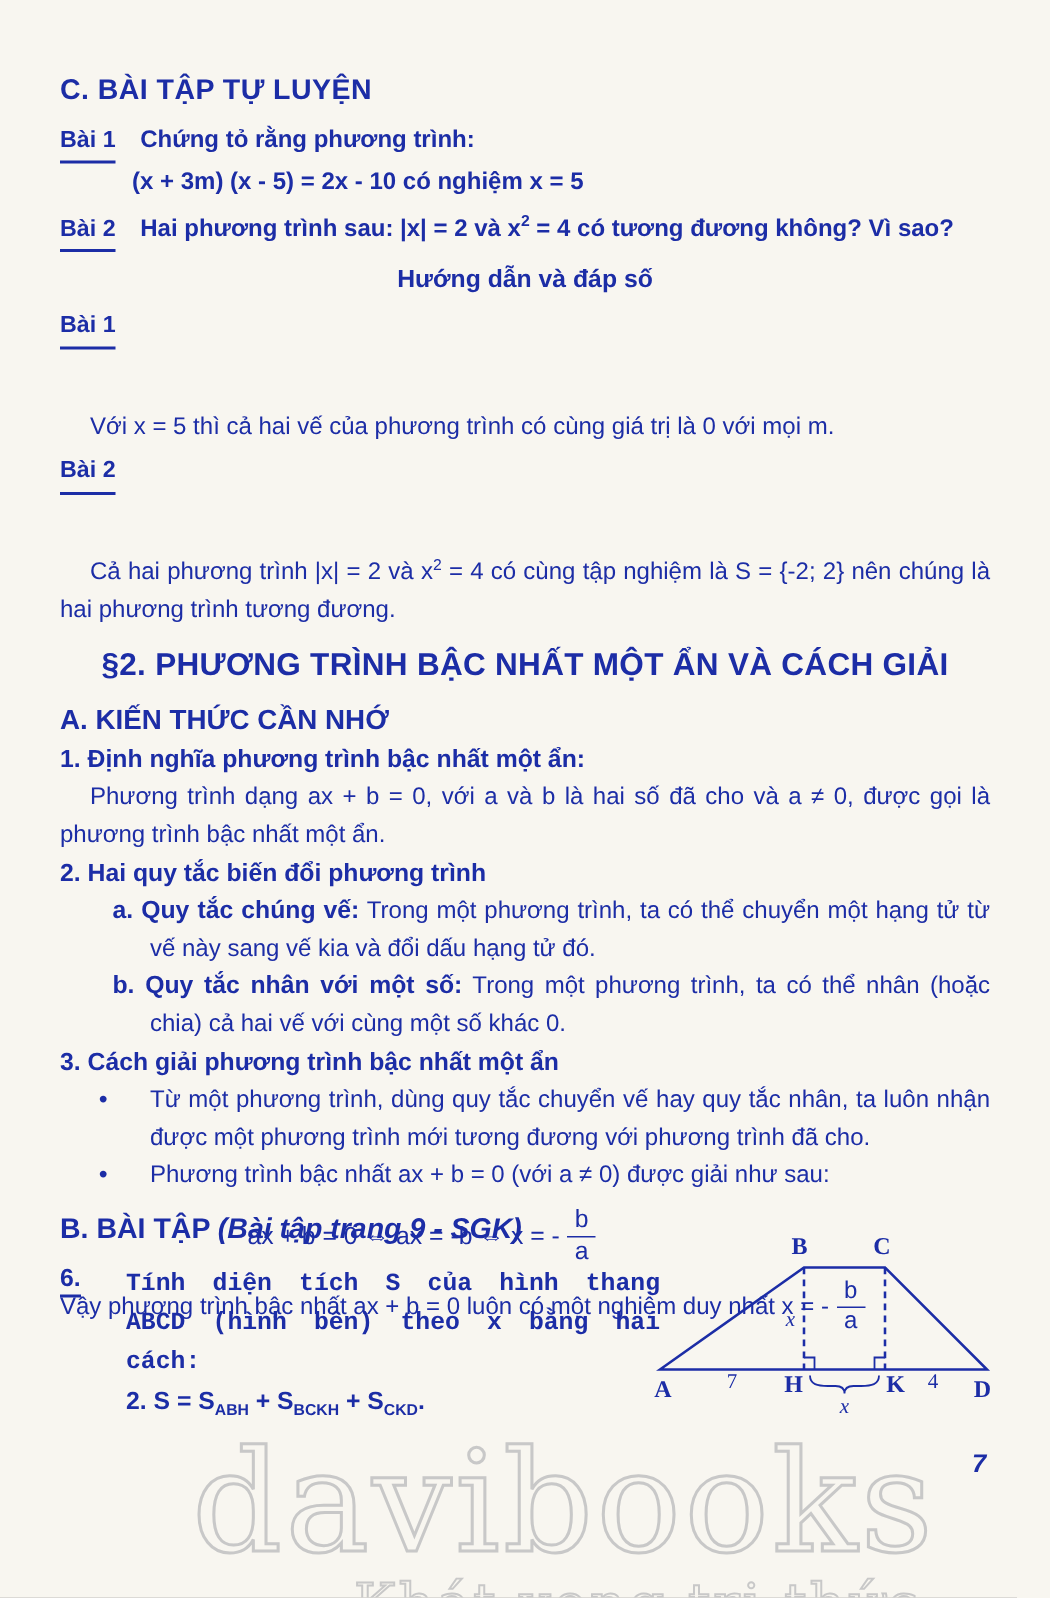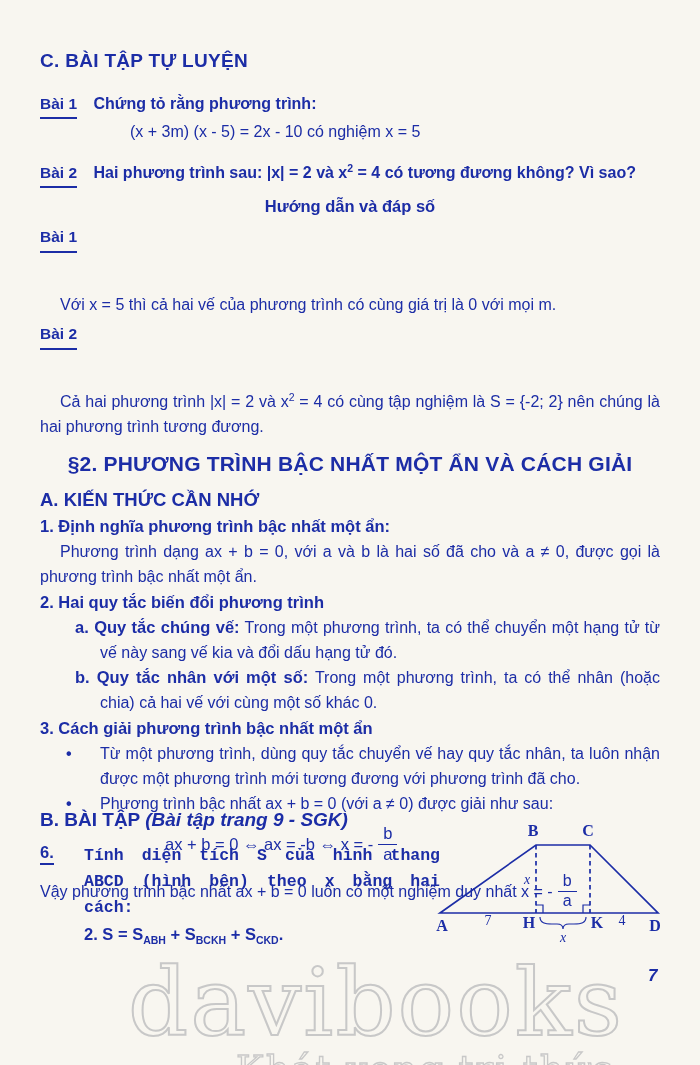--- a/index.html
+++ b/index.html
@@ -7,26 +7,26 @@
   .page {
     position:relative; width:700px; height:1065px;
     background:#f8f6f0;
     color:#1c2da6;
     font-family:"Liberation Sans", sans-serif;
     overflow:hidden;
   }
   .content { padding:46px 40px 0 40px; font-size:16px; line-height:25px; }
 
   .hC { font-size:19px; font-weight:bold; line-height:30px; letter-spacing:0.3px; }
-  .bai-row { margin-top:15px; font-weight:bold; }
+  .bai-row { margin-top:5px; font-weight:bold; }
   .bai-label {
     display:inline-block; font-weight:bold; font-size:15.5px;
     border-bottom:2.5px solid currentColor; padding-bottom:1px; margin-right:12px;
   }
-  .eq { font-weight:normal; margin-left:90px; line-height:26px; }
+  .eq { font-weight:bold; margin-left:48px; line-height:26px; }
   .tail { font-weight:bold; margin-left:35px; line-height:26px; }
   .center-head { text-align:center; font-weight:bold; line-height:29px; font-size:16.5px; }
   .ans-label-row { line-height:27px; }
   .ans-par { text-indent:20px; text-align:justify; line-height:25px;margin-top:39px; }
   sup.s { font-size:10.5px; vertical-align:super; line-height:0; }
   sub.s { font-size:10.5px; vertical-align:sub; line-height:0; }
 
   .sec2-head { text-align:center; font-weight:bold; font-size:21px; line-height:32px; margin-top:9px; margin-bottom:6px; letter-spacing:0.2px; }
   .hA { font-size:18.5px; font-weight:bold; line-height:27px; }
   .item-head { font-weight:bold; font-size:16.5px; line-height:25px; margin-top:1px; }

